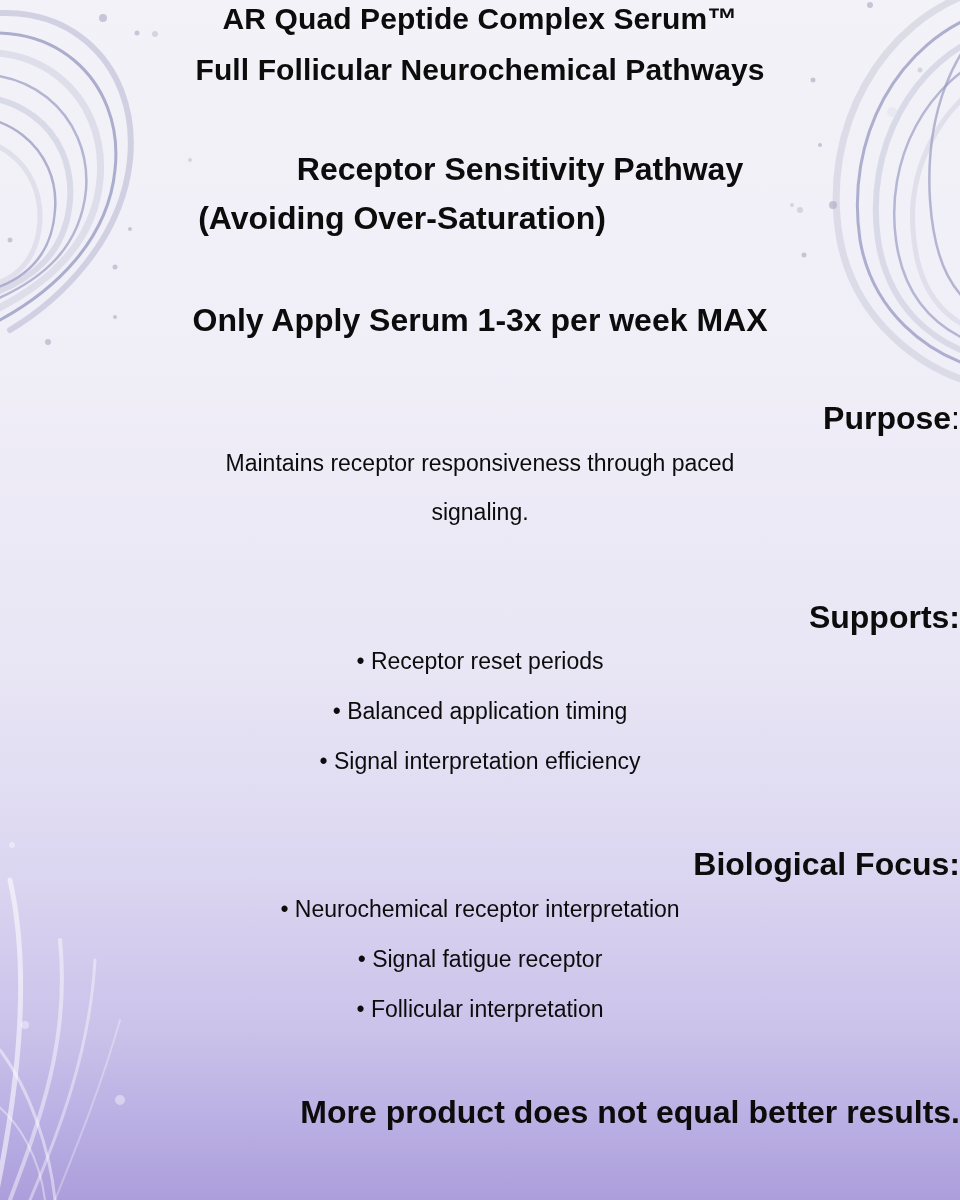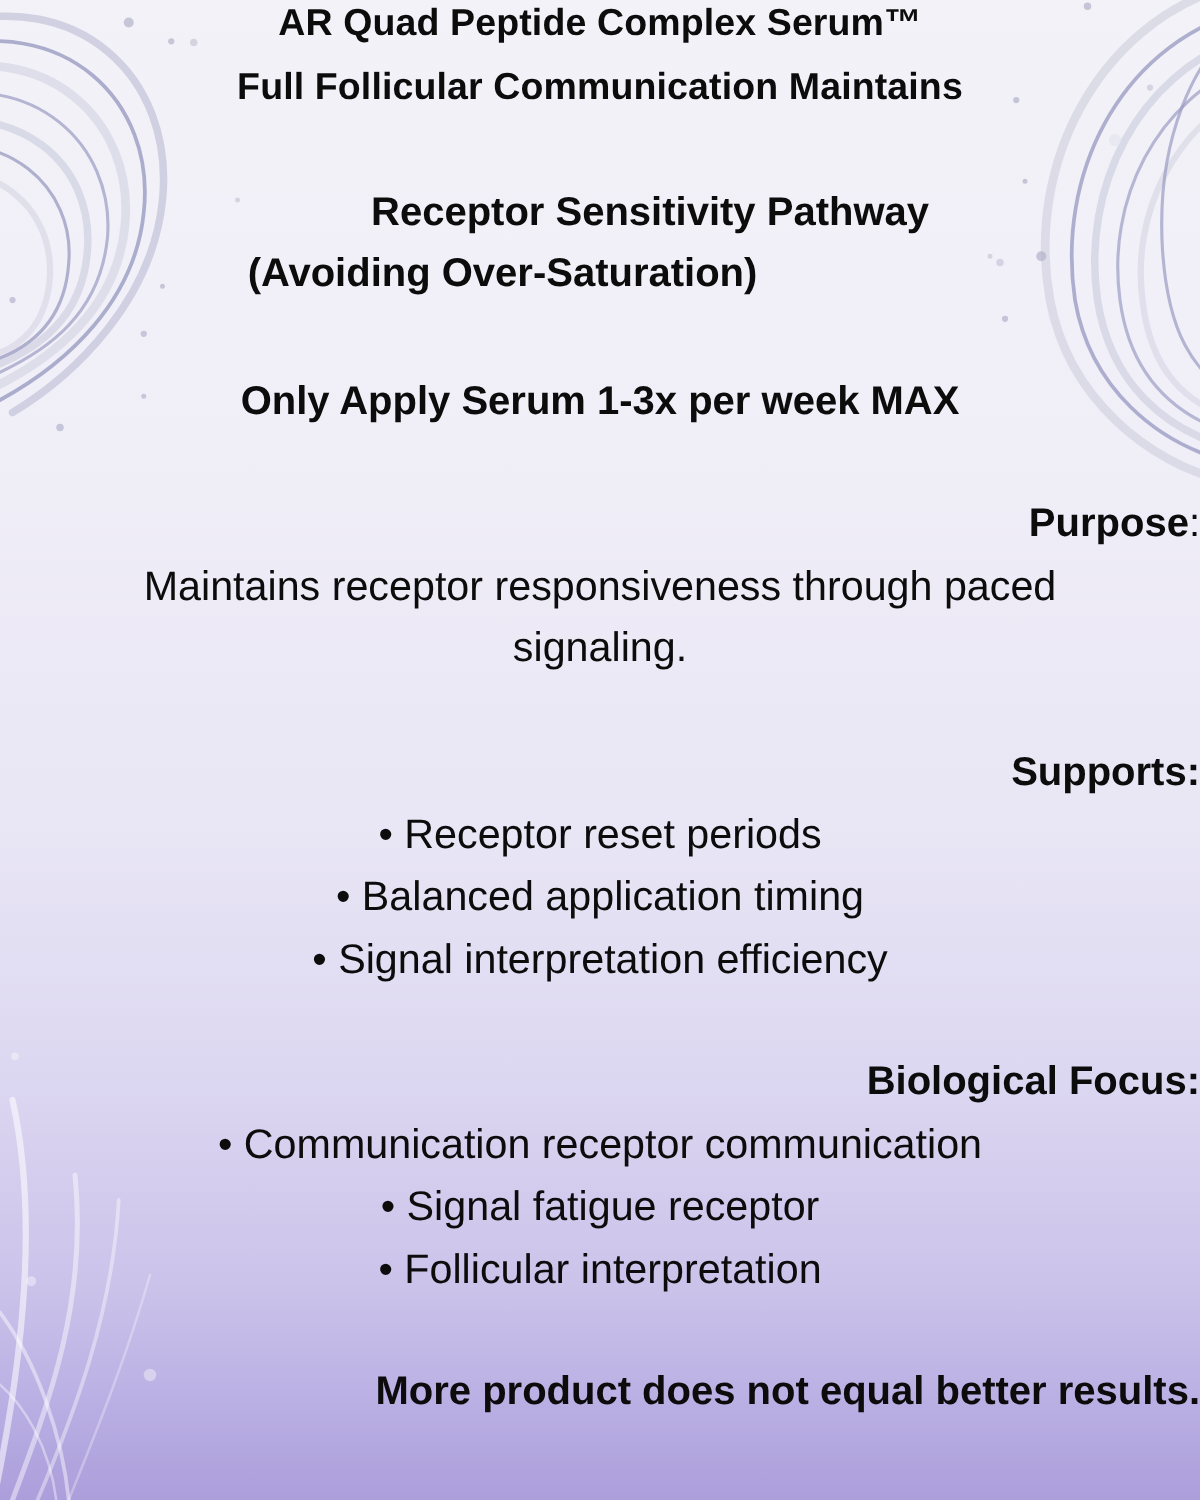--- a/index.html
+++ b/index.html
@@ -10,21 +10,21 @@
     color: #0c0c0c;
   }
   .deco { position: absolute; pointer-events: none; }
   .content {
     position: absolute; left: 0; top: 0; width: 960px; text-align: center;
   }
   .line { position: absolute; left: 0; width: 960px; text-align: center; white-space: nowrap; }
   .h-title { font-size: 30px; font-weight: 700; letter-spacing: 0.1px; }
   .h-sub { font-size: 32px; font-weight: 700; }
   .h-section { font-size: 32px; font-weight: 700; text-align: right; }
-  .body-text { font-size: 33px; font-weight: 400; }
+  .body-text { font-size: 23px; font-weight: 400; }
   .colon-regular { font-weight: 400; }
 </style>
 </head>
 <body>
 
 <svg class="deco" style="left:0;top:0" width="170" height="360" viewBox="0 0 170 360">
   <g fill="none" stroke-linecap="round">
     <path d="M-40 20 C 60 -10, 140 60, 130 160 C 122 240, 60 300, 10 330" stroke="#c8c8dc" stroke-width="6" opacity="0.8"></path>
     <path d="M-50 40 C 50 10, 125 80, 115 170 C 108 240, 55 290, 0 320" stroke="#9a9cc2" stroke-width="3" opacity="0.8"></path>
     <path d="M-60 60 C 35 30, 108 95, 100 180 C 94 245, 45 285, -5 310" stroke="#d6d6e4" stroke-width="7" opacity="0.7"></path>
@@ -85,39 +85,39 @@
     <circle cx="155" cy="34" r="3"></circle>
       <circle cx="800" cy="210" r="3"></circle>
     <circle cx="792" cy="205" r="2"></circle>
       <circle cx="190" cy="160" r="2"></circle>
     <circle cx="920" cy="70" r="2.5"></circle>
   </g>
 </svg>
 
 <div class="content">
   <div class="line h-title" style="top:2px">AR Quad Peptide Complex Serum™</div>
-  <div class="line h-title" style="top:53px">Full Follicular Communication Maintains</div>
+  <div class="line h-title" style="top:53px">Full Follicular Neurochemical Pathways</div>
 
   <div class="line h-sub" style="top:151px; left:40px">Receptor Sensitivity Pathway</div>
   <div class="line h-sub" style="top:200px; left:0; width:804px; padding-right:0">
     <span style="position:relative; left:0;">(Avoiding Over-Saturation)</span>
   </div>
 
   <div class="line h-sub" style="top:302px">Only Apply Serum 1-3x per week MAX</div>
 
   <div class="line h-section" style="top:400px">
     <span>Purpose</span><span class="colon-regular">:</span>
   </div>
   <div class="line body-text" style="top:450px">Maintains receptor responsiveness through paced</div>
   <div class="line body-text" style="top:499px">signaling.</div>
 
   <div class="line h-section" style="top:599px">Supports:</div>
   <div class="line body-text" style="top:648px">• Receptor reset periods</div>
   <div class="line body-text" style="top:698px">• Balanced application timing</div>
   <div class="line body-text" style="top:748px">• Signal interpretation efficiency</div>
 
   <div class="line h-section" style="top:846px">Biological Focus:</div>
-  <div class="line body-text" style="top:896px">• Communication receptor communication</div>
+  <div class="line body-text" style="top:896px">• Neurochemical receptor interpretation</div>
   <div class="line body-text" style="top:946px">• Signal fatigue receptor</div>
   <div class="line body-text" style="top:996px">• Follicular interpretation</div>
 
   <div class="line h-section" style="top:1094px">More product does not equal better results.</div>
 </div>
 
 </body></html>

